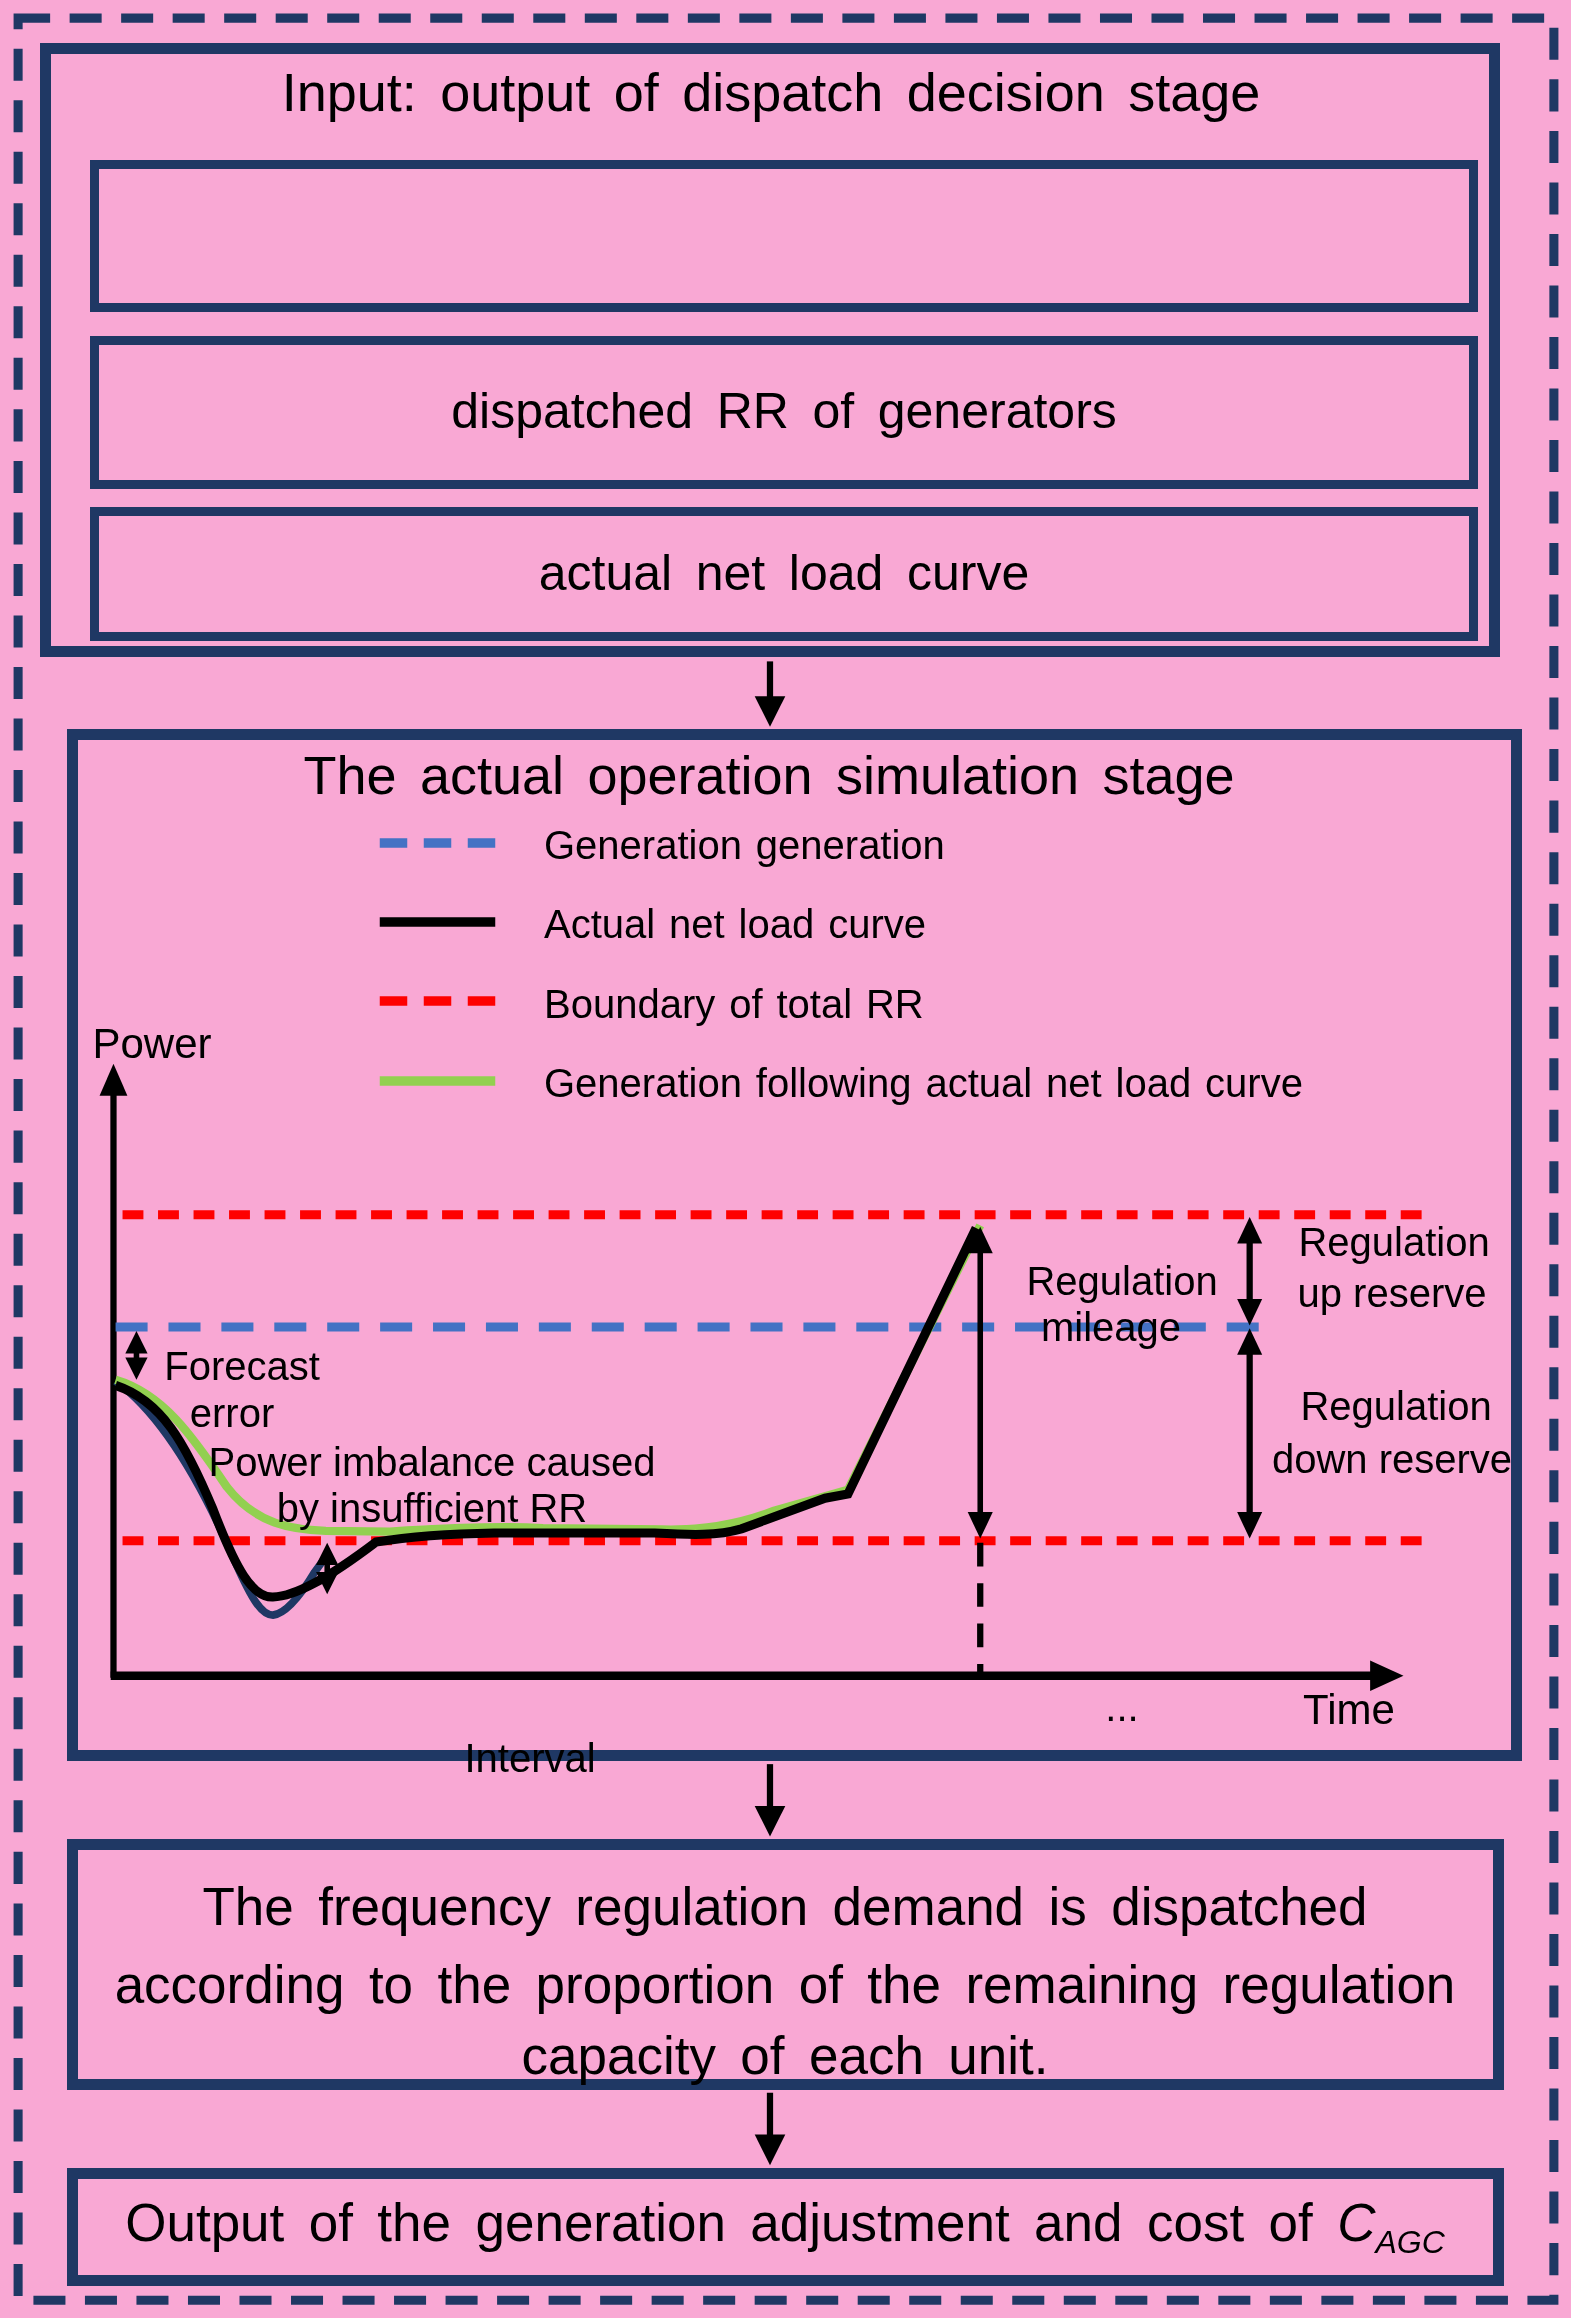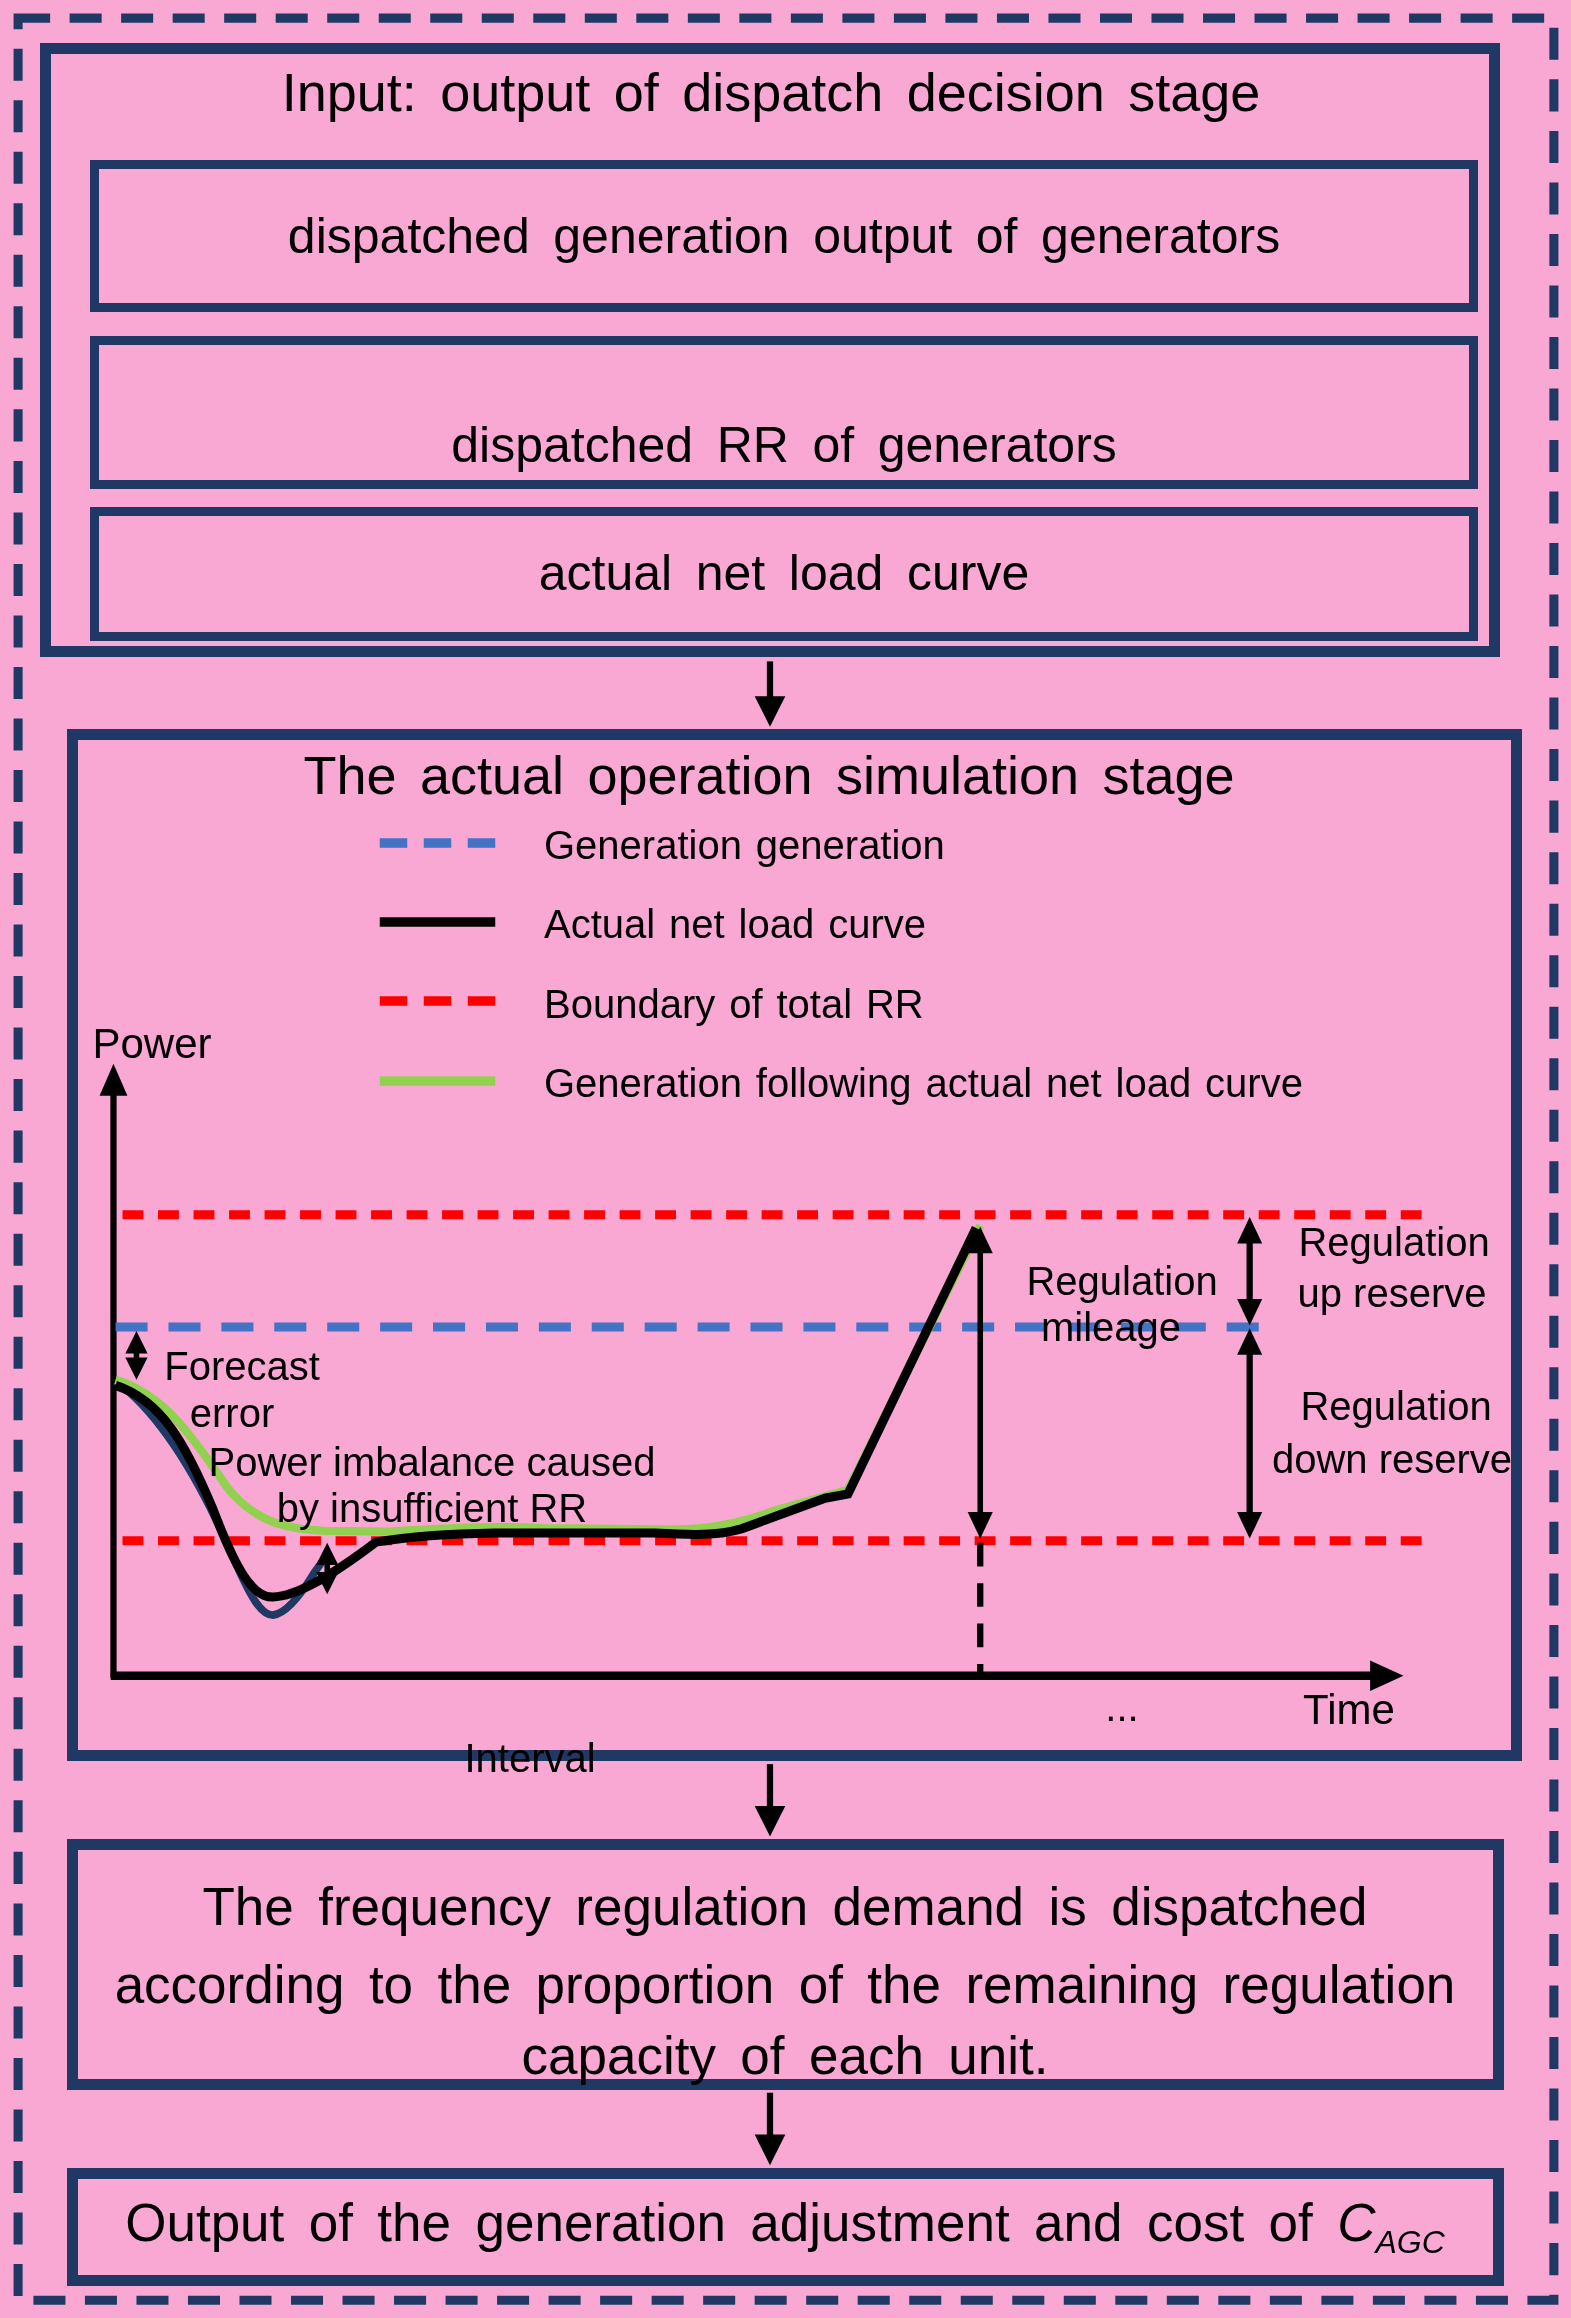--- a/index.html
+++ b/index.html
@@ -109,24 +109,23 @@
       <line x1="1795" y1="1920" x2="1795" y2="2198" class="sk-black" stroke-width="9"></line>
       <polygon points="1795,1908 1777,1946 1813,1946" class="fl-black"></polygon>
       <polygon points="1795,2210 1777,2172 1813,2172" class="fl-black"></polygon>
     </g>
   </svg>
 
   <div class="box stage-border" style="left:40px;top:43px;width:1460px;height:614px;"></div>
   <div class="txt t-title" style="left:771px;top:92px;">Input: output of dispatch decision stage</div>
 
   <div class="box sub-border" style="left:90px;top:160px;width:1388px;height:152px;"></div>
-  <div class="txt t-box" style="left:784px;top:237px;">dispatched generation output of generators</div>
 
   <div class="box sub-border" style="left:90px;top:336px;width:1388px;height:153px;"></div>
-  <div class="txt t-box" style="left:784px;top:412px;margin-top:34px;">dispatched RR of generators</div>
+  <div class="txt t-box" style="left:784px;top:412px;">dispatched RR of generators</div>
 
   <div class="box sub-border" style="left:90px;top:507px;width:1388px;height:134px;"></div>
   <div class="txt t-box" style="left:784px;top:574px;">actual net load curve</div>
 
   <div class="box stage-border" style="left:67px;top:729px;width:1455px;height:1032px;"></div>
   <div class="txt t-title" style="left:769px;top:775px;">The actual operation simulation stage</div>
 
   <div class="swatch" style="left:379px;top:844px;">
     <svg width="117" height="11" viewBox="0 0 168 16">
         <line x1="0" y1="8" x2="168" y2="8" class="sk-blue" stroke-width="14" stroke-dasharray="40 24"></line>

